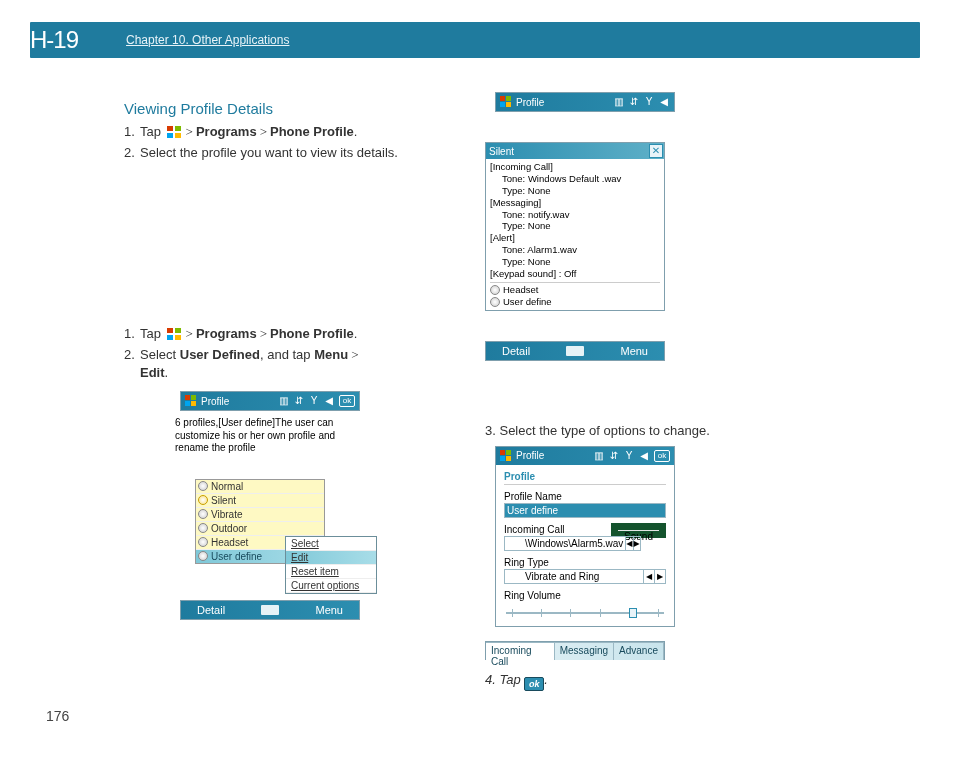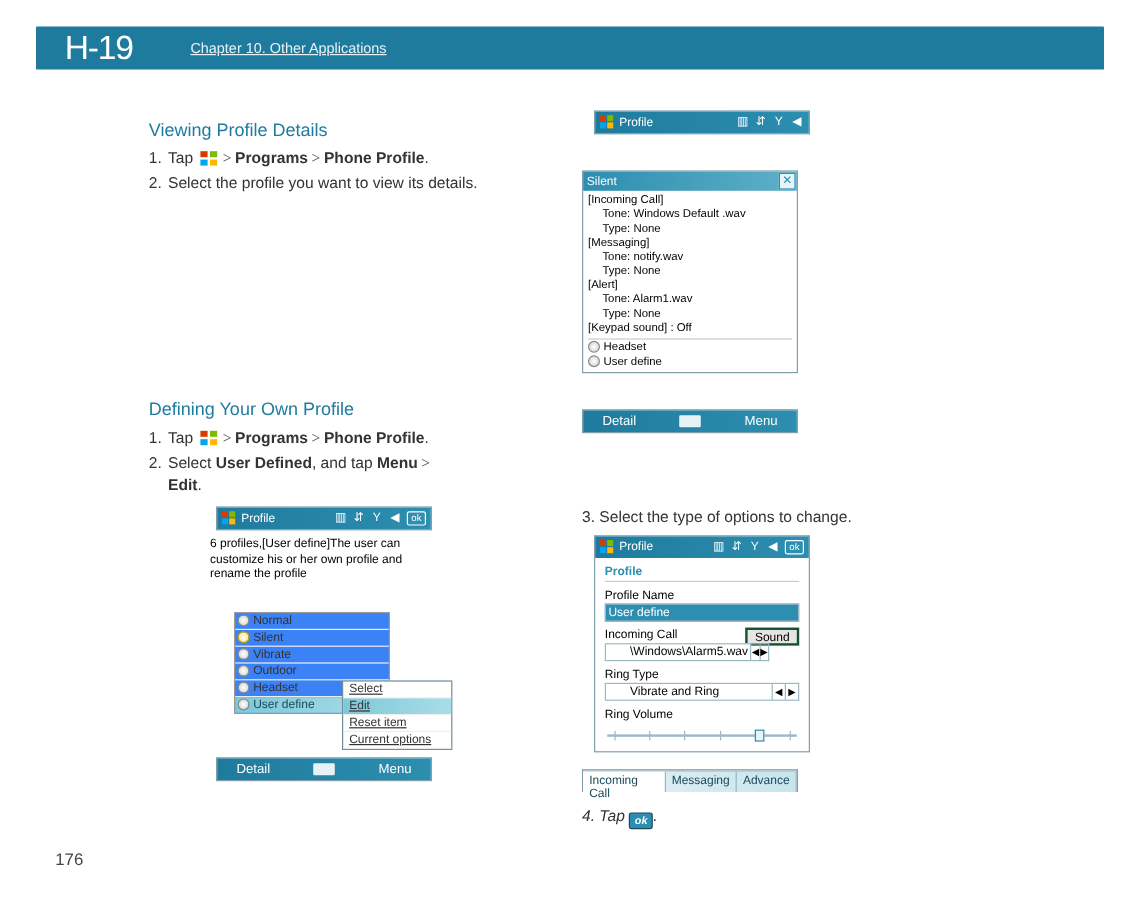--- a/index.html
+++ b/index.html
@@ -17,25 +17,24 @@
     position: absolute;
     top: 22px; left: 30px; right: 34px;
     height: 36px;
     background: #1f7b9e;
     display: flex;
     align-items: center;
     border-radius: 1px;
   }
   .brand {
     font-family: "Trebuchet MS", Arial, sans-serif;
-    font-size: 28px;
+    font-size: 24px;
     color: #fff;
     font-weight: 300;
     letter-spacing: -1px;
-    padding-left: 24px;
     padding-right: 48px;
   }
   .chapter-label {
     font-size: 12px;
     color: #e8f3f8;
     text-decoration: underline;
   }
   .content {
     position: absolute;
     top: 80px; left: 30px; right: 34px;
@@ -138,21 +137,21 @@
   .detail-body {
     padding: 2px 4px;
     font-size: 9.5px;
     line-height: 1.25;
     color: #000;
   }
   .detail-body .ind { padding-left: 12px; }
   .list-box {
     border: 1px solid #999;
     width: 130px;
-    background: #3b82f6;
+    background: #fef9c3;
     font-size: 10px;
   }
   .list-box .row {
     display: flex; align-items: center;
     padding: 1px 2px;
     border-bottom: 1px solid #eee;
   }
   .list-box .row:last-child { border-bottom: none; }
   .list-box .row .gear {
     width: 10px; height: 10px;
@@ -197,21 +196,21 @@
   }
   .spin span {
     flex:1; text-align:center; font-size:8px; line-height:13px;
     border-left:1px solid #9bb8c4;
   }
   .spin span:first-child { border-left:none; }
   .fieldrow { display:flex; margin-top:1px; }
   .fieldrow .field { flex:1; margin-top:0;padding-left:20px; }
   .sound-btn {
     float:right;
-    border:2px solid #14532d;
+    border:7px solid #14532d;
     font-size:10px;
     padding:0 6px;
     height:15px;
     line-height:13px;
     background:#e5e5e5;
     margin-top:-1px;
   }
   .slider {
     margin-top:3px; height:16px; position:relative;
     border-top: none;
@@ -282,21 +281,20 @@
         <li>
           <span class="num">1.</span><span>Tap </span><span class="winflag"></span><span class="gt">&gt;</span><b>Programs</b><span class="gt">&gt;</span><b>Phone Profile</b>.
         </li>
         <li>
           <span class="num">2.</span><span>Select the profile you want to view its details.</span>
         </li>
       </ul>
 
       <div style="height:160px"></div>
 
-      <div class="section-heading">Defining Your Own Profile</div>
       <ul class="steps">
         <li>
           <span class="num">1.</span><span>Tap </span><span class="winflag"></span><span class="gt">&gt;</span><b>Programs</b><span class="gt">&gt;</span><b>Phone Profile</b>.
         </li>
         <li>
           <span class="num">2.</span><span>Select </span><b>User Defined</b><span>, and tap </span><b>Menu</b><span class="gt">&gt;</span>
           <br><span style="padding-left:16px"><b>Edit</b>.</span>
         </li>
       </ul>
 

